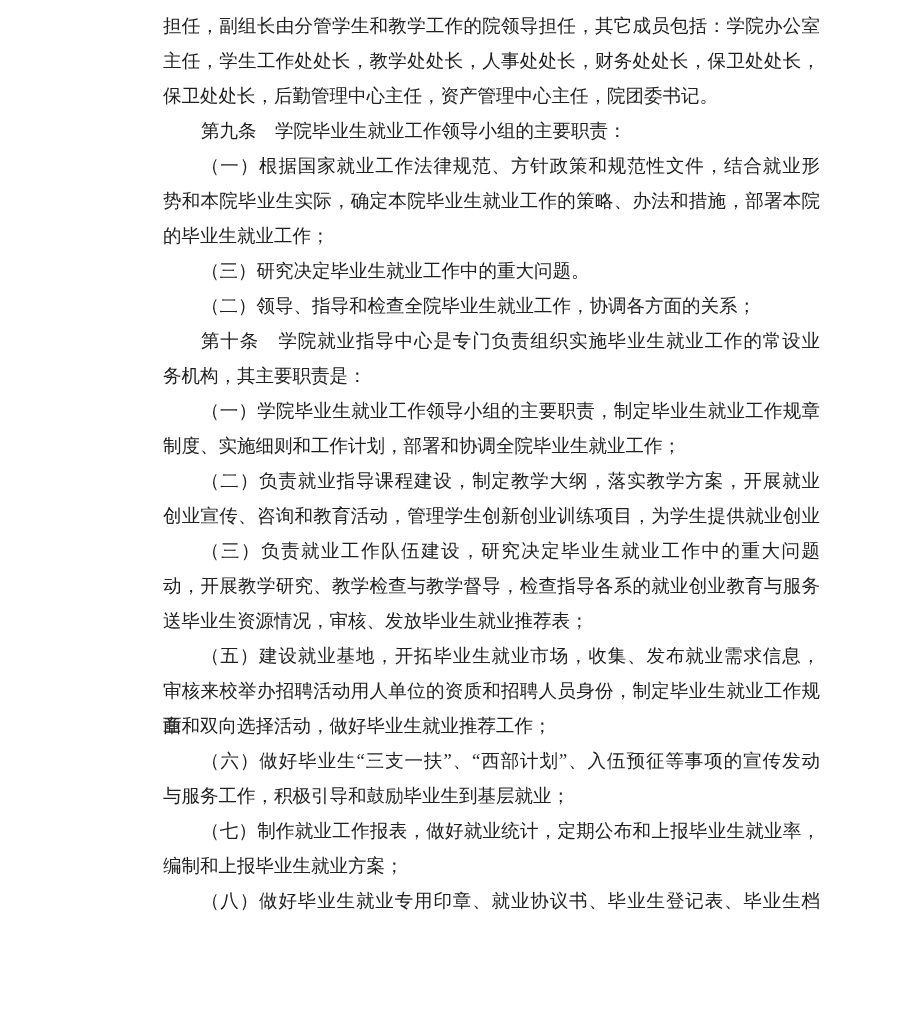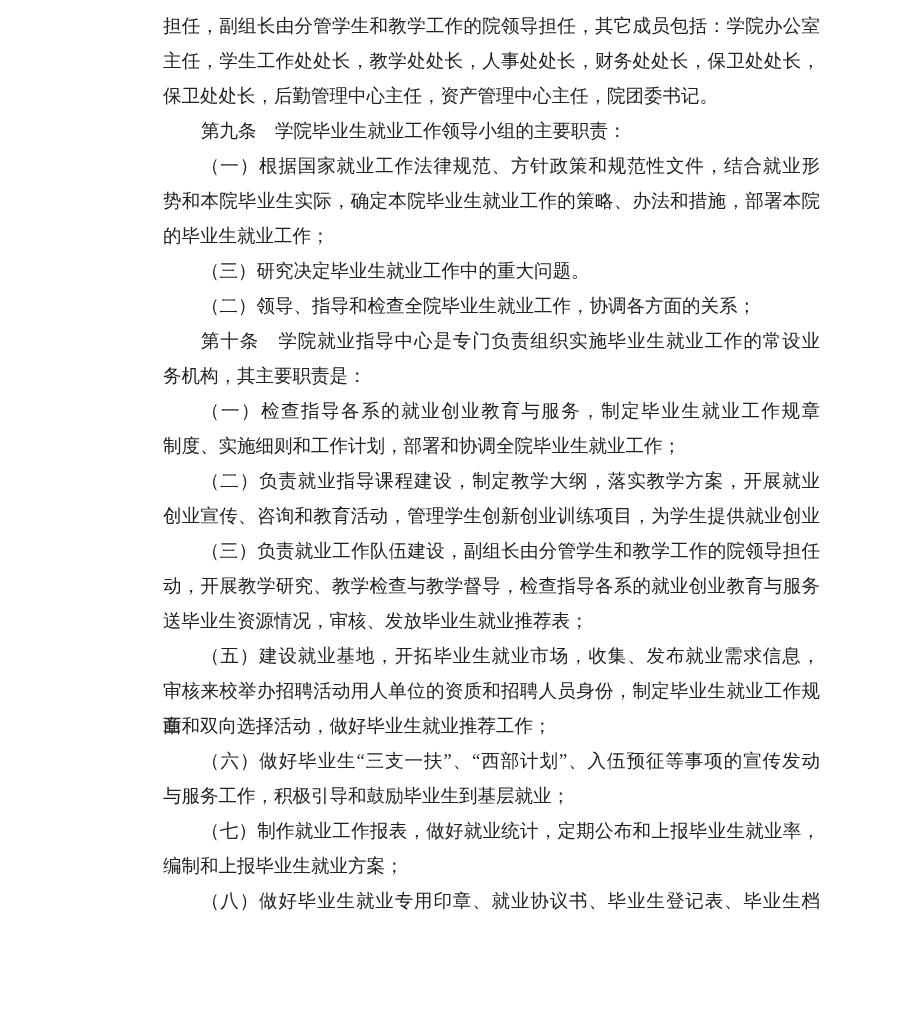--- a/index.html
+++ b/index.html
@@ -38,25 +38,25 @@
   <div class="line jfull">主任，学生工作处处长，教学处处长，人事处处长，财务处处长，保卫处处长，</div>
   <div class="line">保卫处处长，后勤管理中心主任，资产管理中心主任，院团委书记。</div>
   <div class="line indent"><span class="bold">第九条</span><span>　学院毕业生就业工作领导小组的主要职责：</span></div>
   <div class="line indent jfull">（一）根据国家就业工作法律规范、方针政策和规范性文件，结合就业形</div>
   <div class="line jfull">势和本院毕业生实际，确定本院毕业生就业工作的策略、办法和措施，部署本院</div>
   <div class="line">的毕业生就业工作；</div>
   <div class="line indent">（三）研究决定毕业生就业工作中的重大问题。</div>
   <div class="line indent">（二）领导、指导和检查全院毕业生就业工作，协调各方面的关系；</div>
   <div class="line indent jfull"><span class="bold">第十条</span><span>　学院就业指导中心是专门负责组织实施毕业生就业工作的常设业</span></div>
   <div class="line">务机构，其主要职责是：</div>
-  <div class="line indent jfull">（一）检查指导各系的就业创业教育与服务，制定毕业生就业工作规章</div>
+  <div class="line indent jfull">（一）学院毕业生就业工作领导小组的主要职责，制定毕业生就业工作规章</div>
   <div class="line">制度、实施细则和工作计划，部署和协调全院毕业生就业工作；</div>
   <div class="line indent jfull">（二）负责就业指导课程建设，制定教学大纲，落实教学方案，开展就业</div>
   <div class="line jfull">创业宣传、咨询和教育活动，管理学生创新创业训练项目，为学生提供就业创业</div>
-  <div class="line indent jfull">（三）负责就业工作队伍建设，副组长由分管学生和教学工作的院领导担任</div>
+  <div class="line indent jfull">（三）负责就业工作队伍建设，研究决定毕业生就业工作中的重大问题</div>
   <div class="line jfull">动，开展教学研究、教学检查与教学督导，检查指导各系的就业创业教育与服务</div>
   <div class="line">送毕业生资源情况，审核、发放毕业生就业推荐表；</div>
   <div class="line indent jfull">（五）建设就业基地，开拓毕业生就业市场，收集、发布就业需求信息，</div>
   <div class="line jfull">审核来校举办招聘活动用人单位的资质和招聘人员身份，制定毕业生就业工作规章</div>
   <div class="line">面和双向选择活动，做好毕业生就业推荐工作；</div>
   <div class="line indent jfull">（六）做好毕业生“三支一扶”、“西部计划”、入伍预征等事项的宣传发动</div>
   <div class="line">与服务工作，积极引导和鼓励毕业生到基层就业；</div>
   <div class="line indent jfull">（七）制作就业工作报表，做好就业统计，定期公布和上报毕业生就业率，</div>
   <div class="line">编制和上报毕业生就业方案；</div>
   <div class="line indent jfull">（八）做好毕业生就业专用印章、就业协议书、毕业生登记表、毕业生档</div>

